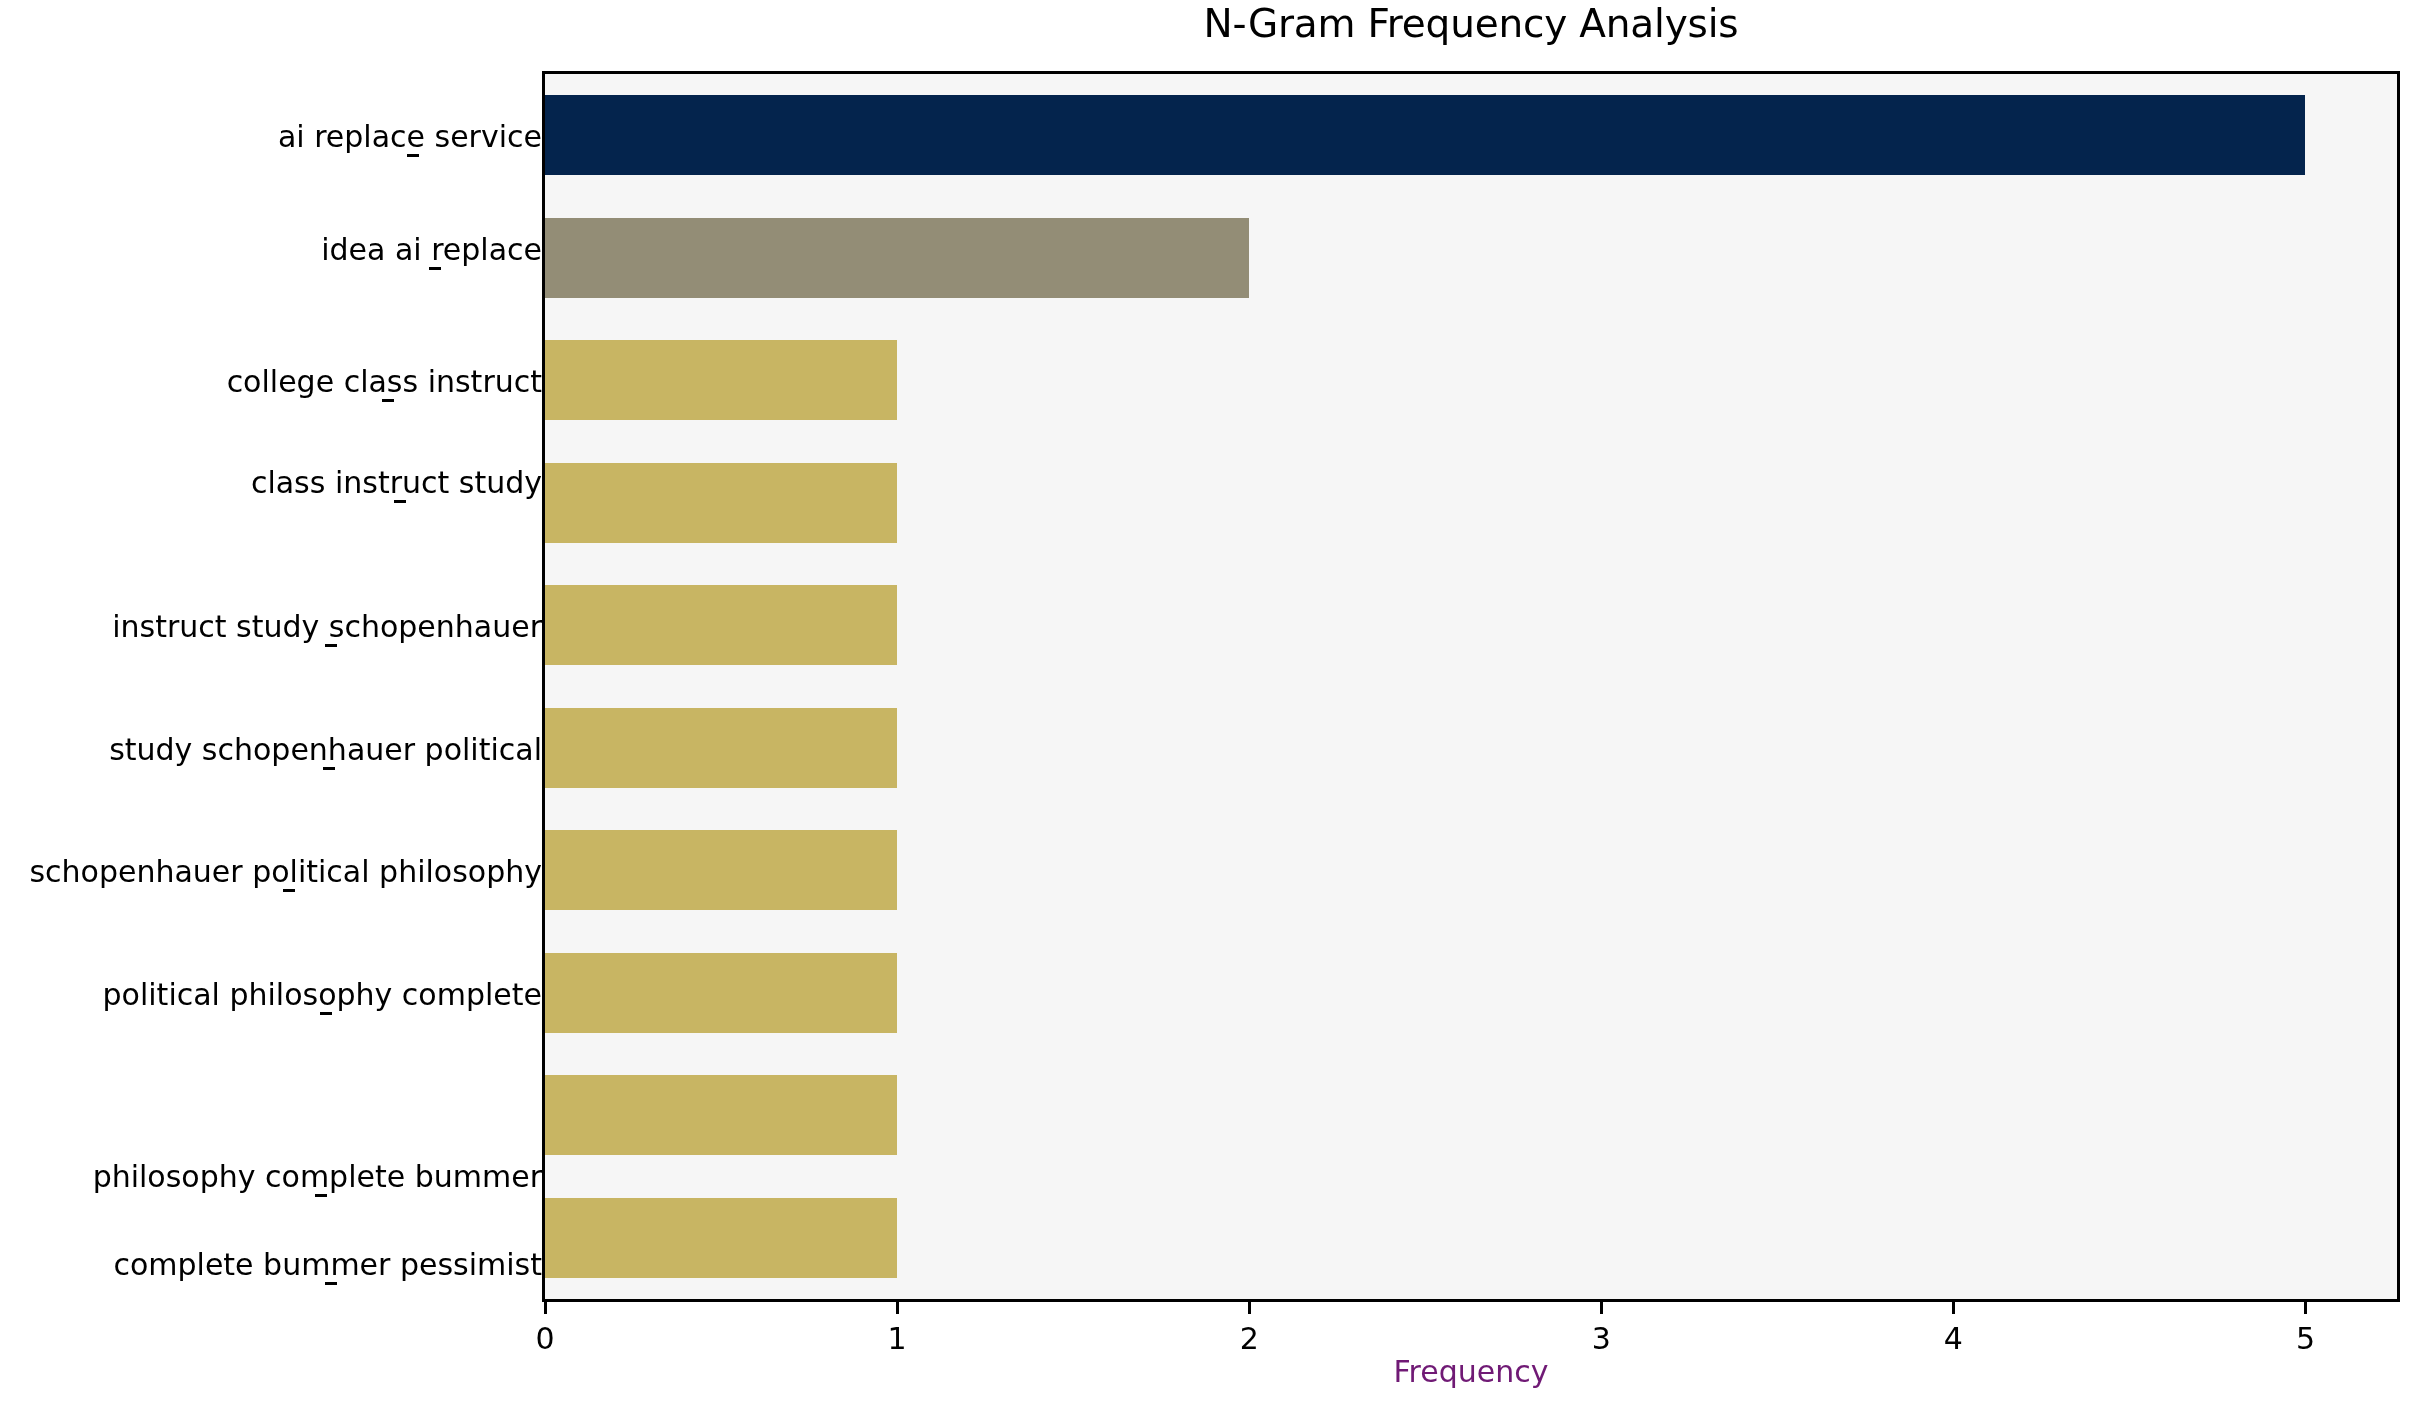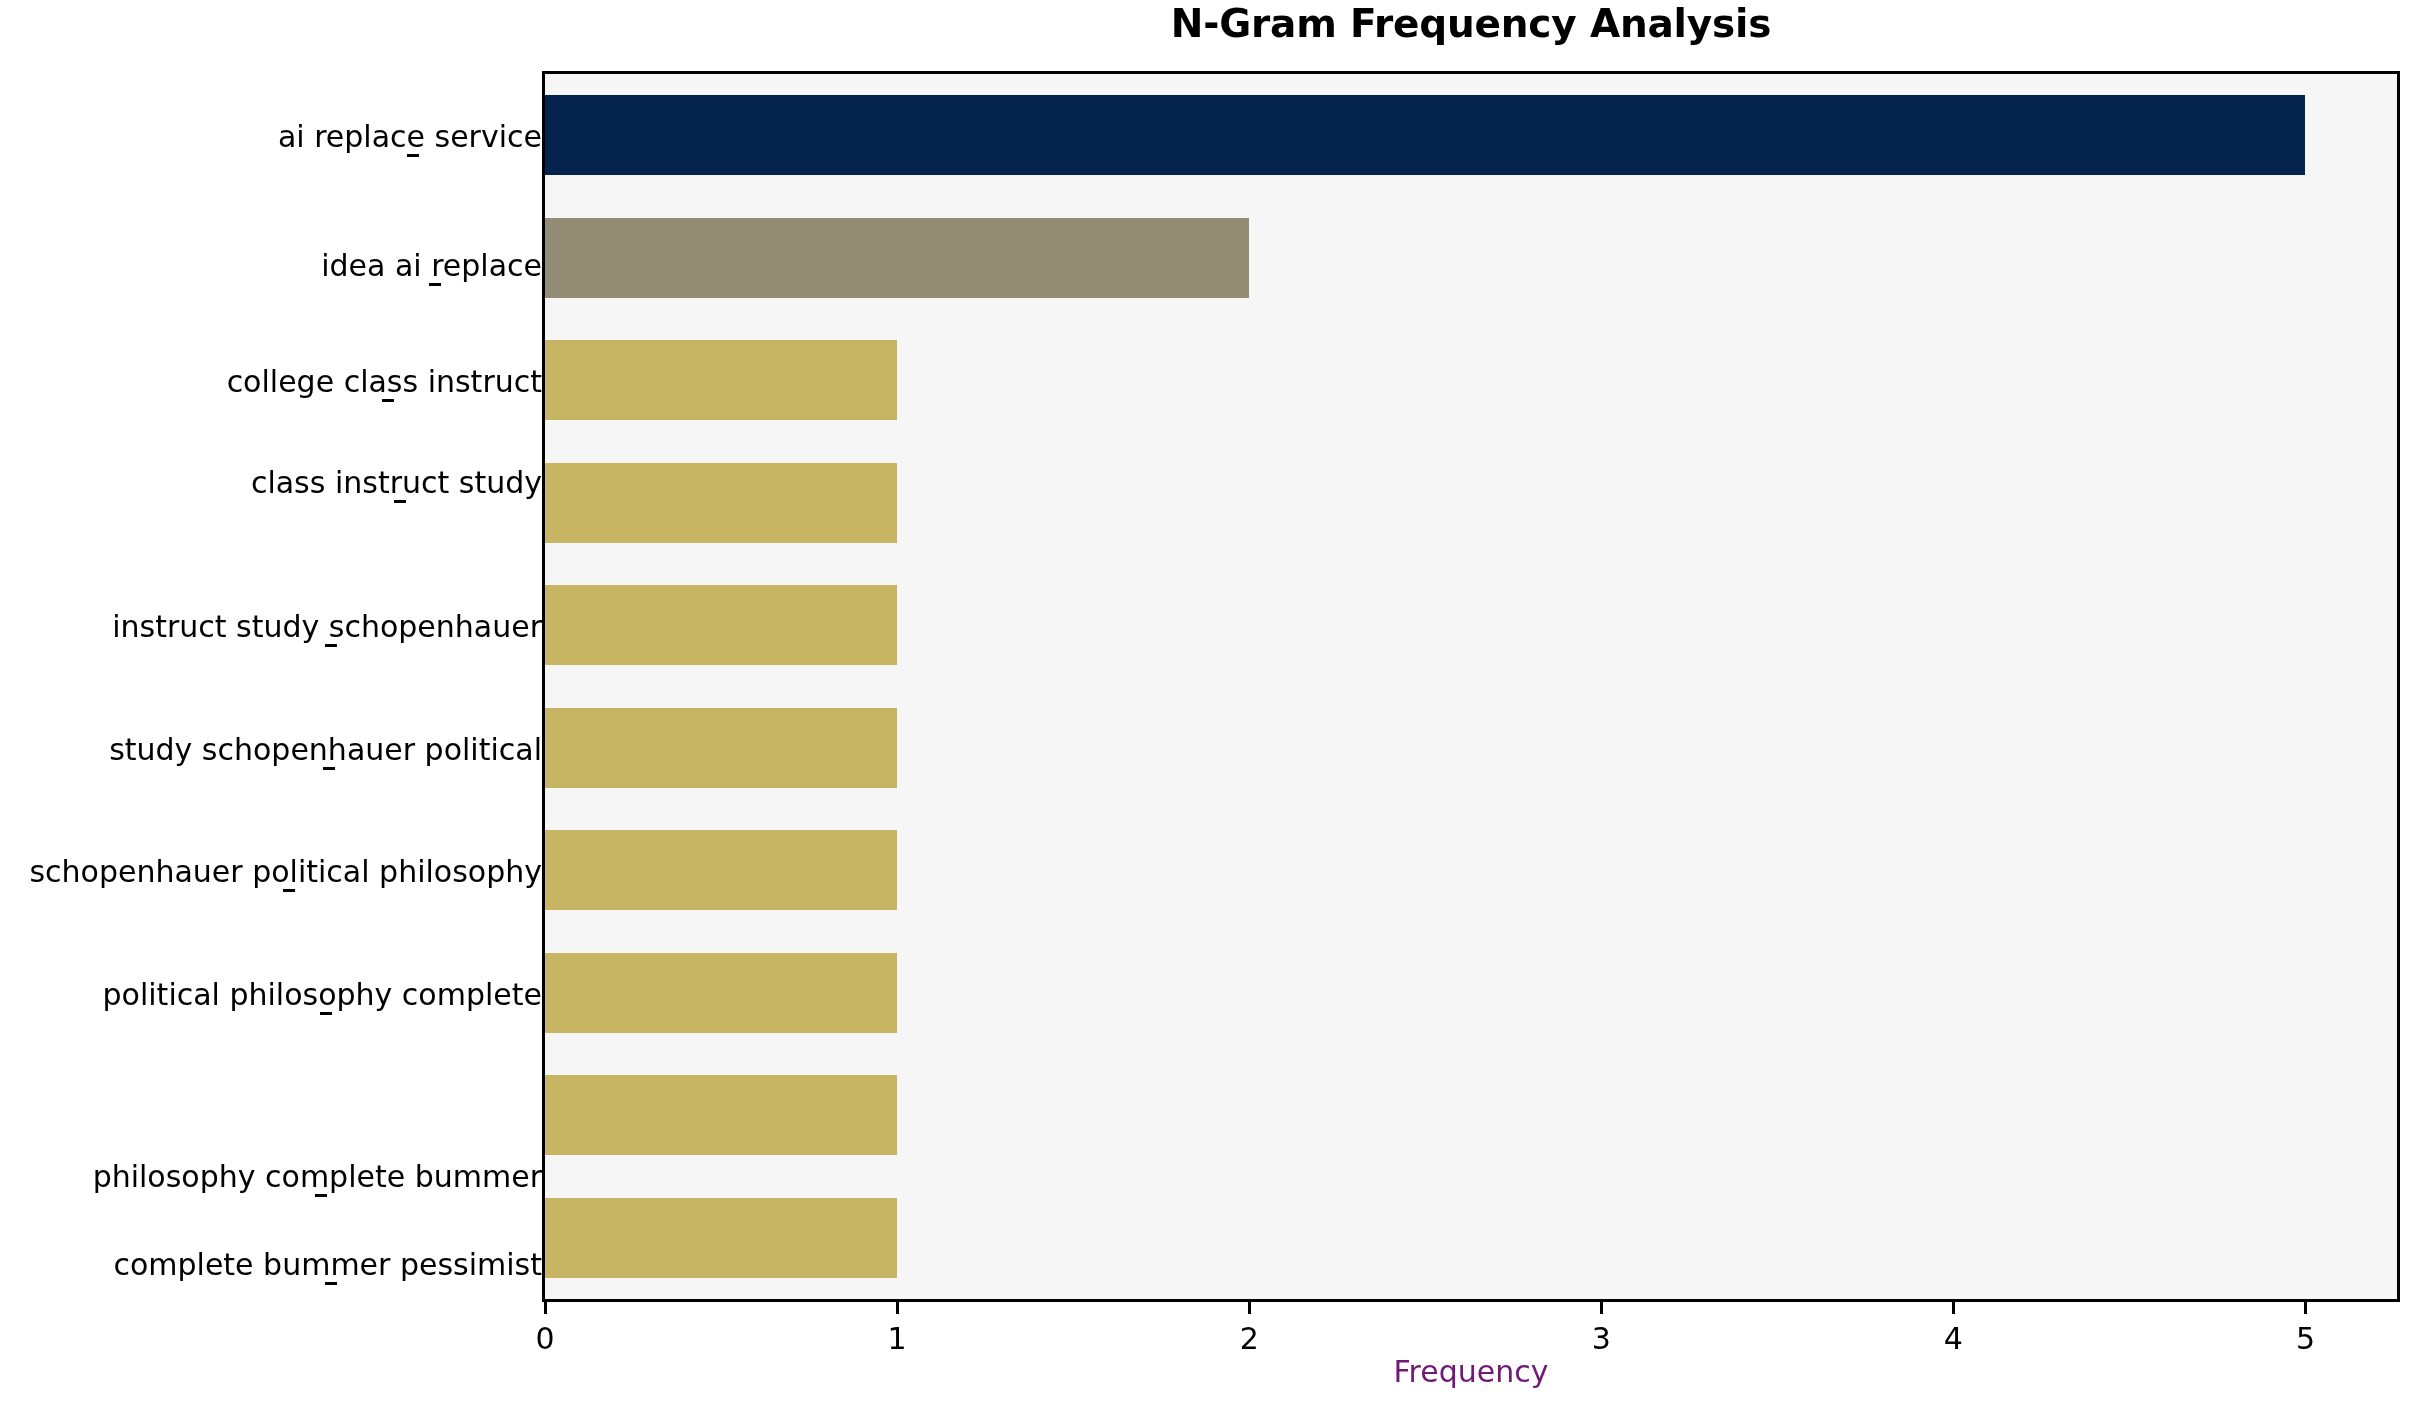--- a/index.html
+++ b/index.html
@@ -22,21 +22,21 @@
   }
 
   
   #chart-title {
     position: absolute;
     left: 542px;
     top: 2px;
     width: 1858px;
     text-align: center;
     font-size: 39px;
-    font-weight: bold;
+    font-weight: normal;
     color: #000000;
     letter-spacing: -0.2px;
     line-height: 44px;
     white-space: nowrap;
   }
 
   
   #plot-area {
     position: absolute;
     left: 542px;
@@ -155,21 +155,21 @@
         <div class="bar" style="top: 1001.44px; height: 79.625px; width: 352.091px; background: rgb(200, 181, 99);"></div>
         <div class="bar" style="top: 1123.94px; height: 79.625px; width: 352.091px; background: rgb(200, 181, 99);"></div>
       </div>
   </div>
 
   <div id="ytick-layer">
       <div class="ytick-row" style="top: 42.25px;">
         <span class="ytick-label">ai replace service</span>
         <span class="ytick-mark"></span>
       </div>
-      <div class="ytick-row" style="top: 171px; align-items: center;">
+      <div class="ytick-row" style="top: 155px; align-items: center;">
         <span class="ytick-label">idea ai replace</span>
         <span class="ytick-mark"></span>
       </div>
       <div class="ytick-row" style="top: 287.25px;">
         <span class="ytick-label">college class instruct</span>
         <span class="ytick-mark"></span>
       </div>
       <div class="ytick-row" style="top: 388px; text-align: right;">
         <span class="ytick-label">class instruct study</span>
         <span class="ytick-mark"></span>

